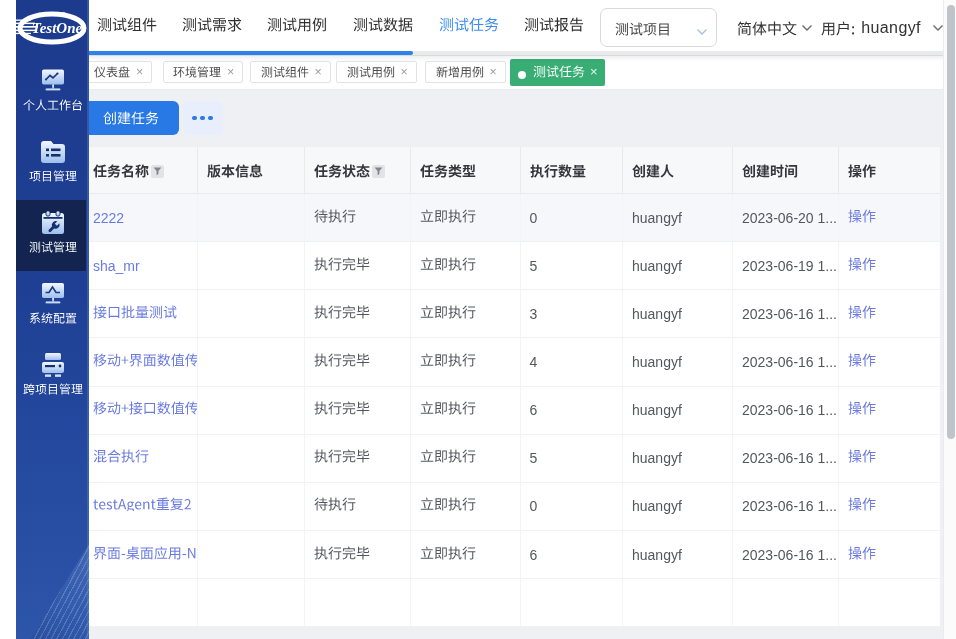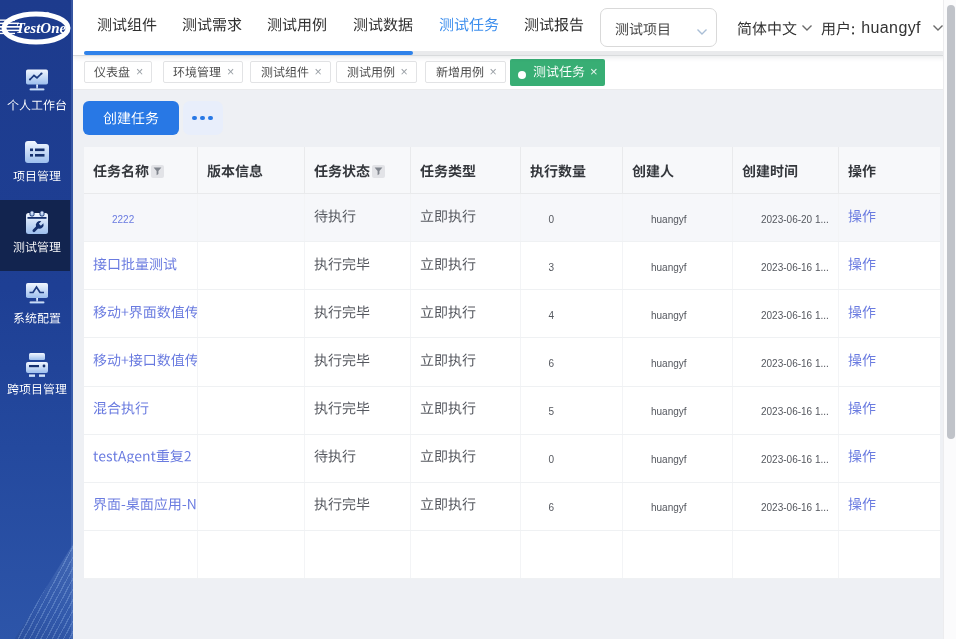--- a/index.html
+++ b/index.html
@@ -1,16 +1,16 @@
 <!DOCTYPE html>
 <html><head><meta charset="utf-8"><style>
 * { margin:0; padding:0; box-sizing:border-box; }
 html,body { width:956px; height:639px; overflow:hidden; font-family:"Liberation Sans",sans-serif; background:#fff; position:relative; }
 svg { display:inline-block; vertical-align:top; }
-#side { position:absolute; left:0; top:0; width:73px; height:639px;
+#side { position:absolute; left:16px; top:0; width:73px; height:639px;
   background:linear-gradient(180deg,#1d3b8d 0%,#1e3f94 45%,#24499e 70%,#2d55a9 100%); z-index:5; }
 #side .bld { position:absolute; left:0; bottom:0; width:73px; height:95px;
   background:
    linear-gradient(205deg, rgba(170,200,240,0.20) 0%, rgba(170,200,240,0.05) 60%, rgba(0,0,30,0.10) 100%),
    repeating-linear-gradient(118deg, rgba(160,195,240,0.30) 0 1.2px, rgba(0,0,0,0) 1.2px 5px);
   clip-path:polygon(100% 0, 100% 100%, 20% 100%); }
 #side::after { content:""; position:absolute; right:0; top:0; width:2px; height:639px; background:rgba(115,150,210,0.30); }
 .mi { position:absolute; left:0; width:73px; height:71px; text-align:center; }
 .mi.sel { background:#12244f; width:70px; }
 .mic { position:absolute; top:10px; left:0; width:73px; height:26px; }
@@ -33,21 +33,21 @@
 .btn2 { position:absolute; left:109.5px; top:11px; width:40px; height:34px; background:#e8eefb; border-radius:7px; display:flex; align-items:center; justify-content:center; }
 .btn2 i { display:inline-block; width:4.6px; height:4.6px; border-radius:50%; background:#2878e5; margin:0 1.7px; }
 #tbl { position:absolute; left:11px; top:57px; width:856px; border-collapse:collapse; table-layout:fixed; background:#fff; }
 #tbl th { height:46.5px; background:#f7f8fa; text-align:left; padding:6px 0 0 9px; color:#34373c;
    border-bottom:1px solid #e9eaec; border-right:1px solid #e9eaec; font-weight:normal; white-space:nowrap; overflow:hidden; }
 #tbl td { height:48.15px; padding-left:9px; color:#54575e;
    border-bottom:1px solid #eff1f3; border-right:1px solid #f3f4f6; white-space:nowrap; overflow:hidden; }
 #tbl th:last-child, #tbl td:last-child { border-right:none; }
 #tbl tr.hl td { background:#f6f7fa; }
 .lnk { color:#6a7be0; }
-.txt { font-size:10px;margin-left:19px; }
+.txt { font-size:14px; }
 .fun { margin:1px 0 0 2px; }
 #sbar { position:absolute; right:0; top:0; width:13px; height:639px; background:#fbfbfc; border-left:1px solid #ececee; z-index:9; }
 #sbar .th { position:absolute; left:2.5px; top:5px; width:8.5px; height:434px; border-radius:4.5px; background:#c0c3c9; }
 .usr { position:absolute; top:20.5px; color:#333; white-space:nowrap; }
 .hu { font-size:16px; letter-spacing:0.4px; color:#333; display:inline-block; margin-left:6px; position:relative; top:-1.5px; }
 </style></head><body>
 <svg style="position:absolute;width:0;height:0" aria-hidden="true">
     <defs>
       <linearGradient id="ig" x1="0" y1="0" x2="0" y2="1">
         <stop offset="0" stop-color="#f2f7ff"></stop>
@@ -287,20 +287,36 @@
                 <use href="#g26"></use>
               </svg></td>
             <td><span class="txt">0</span></td>
             <td><span class="txt">huangyf</span></td>
             <td><span class="txt">2023-06-20 1...</span></td>
             <td><span class="lnk"><svg width="28.0" height="14" viewBox="0 0 28.0 14">
                   <use href="#g27"></use>
                 </svg></span></td>
           </tr>
           <tr>
+            <td><span class="lnk txt">sha_mr</span></td>
+            <td></td>
+            <td><svg width="56.0" height="14" viewBox="0 0 56.0 14">
+                <use href="#g28"></use>
+              </svg></td>
+            <td><svg width="56.0" height="14" viewBox="0 0 56.0 14">
+                <use href="#g26"></use>
+              </svg></td>
+            <td><span class="txt">5</span></td>
+            <td><span class="txt">huangyf</span></td>
+            <td><span class="txt">2023-06-19 1...</span></td>
+            <td><span class="lnk"><svg width="28.0" height="14" viewBox="0 0 28.0 14">
+                  <use href="#g27"></use>
+                </svg></span></td>
+          </tr>
+          <tr>
             <td><span class="lnk"><svg width="84.0" height="14" viewBox="0 0 84.0 14">
                   <use href="#g29"></use>
                 </svg></span></td>
             <td></td>
             <td><svg width="56.0" height="14" viewBox="0 0 56.0 14">
                 <use href="#g28"></use>
               </svg></td>
             <td><svg width="56.0" height="14" viewBox="0 0 56.0 14">
                 <use href="#g26"></use>
               </svg></td>

